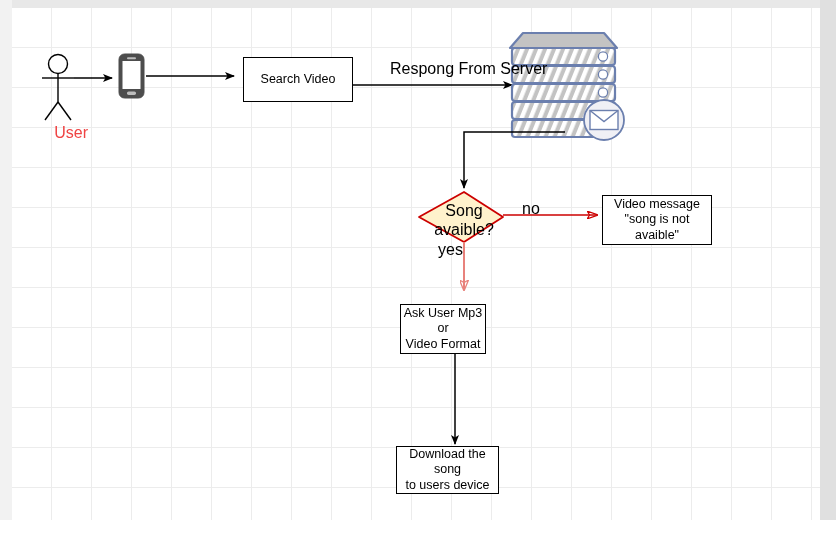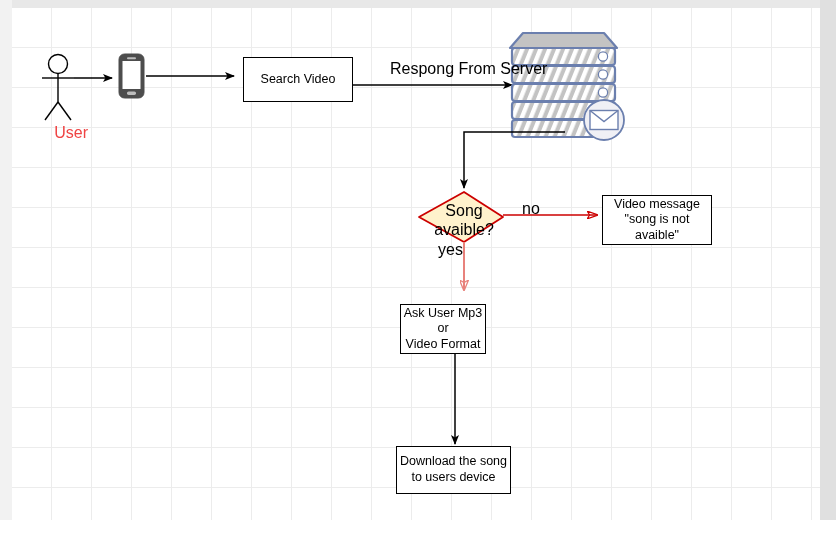--- a/index.html
+++ b/index.html
@@ -233,16 +233,16 @@
   <div class="edge-label" style="left:497px; top:200px;margin-left:25px;">no</div>
 
   <div class="edge-label" style="left:438px; top:241px;">yes</div>
 
   <div class="box" style="left:602px; top:195px; width:110px; height:50px;">Video message
 "song is not avaible"</div>
 
   <div class="box" style="left:400px; top:304px; width:86px; height:50px;">Ask User Mp3 or
 Video Format</div>
 
-  <div class="box" style="left:396px; top:446px; width:115px; height:48px;">Download the song
+  <div class="box" style="left:396px; top:446px; width:103px; height:48px;">Download the song
 to users device</div>
 
 </div>
 
 </body></html>

